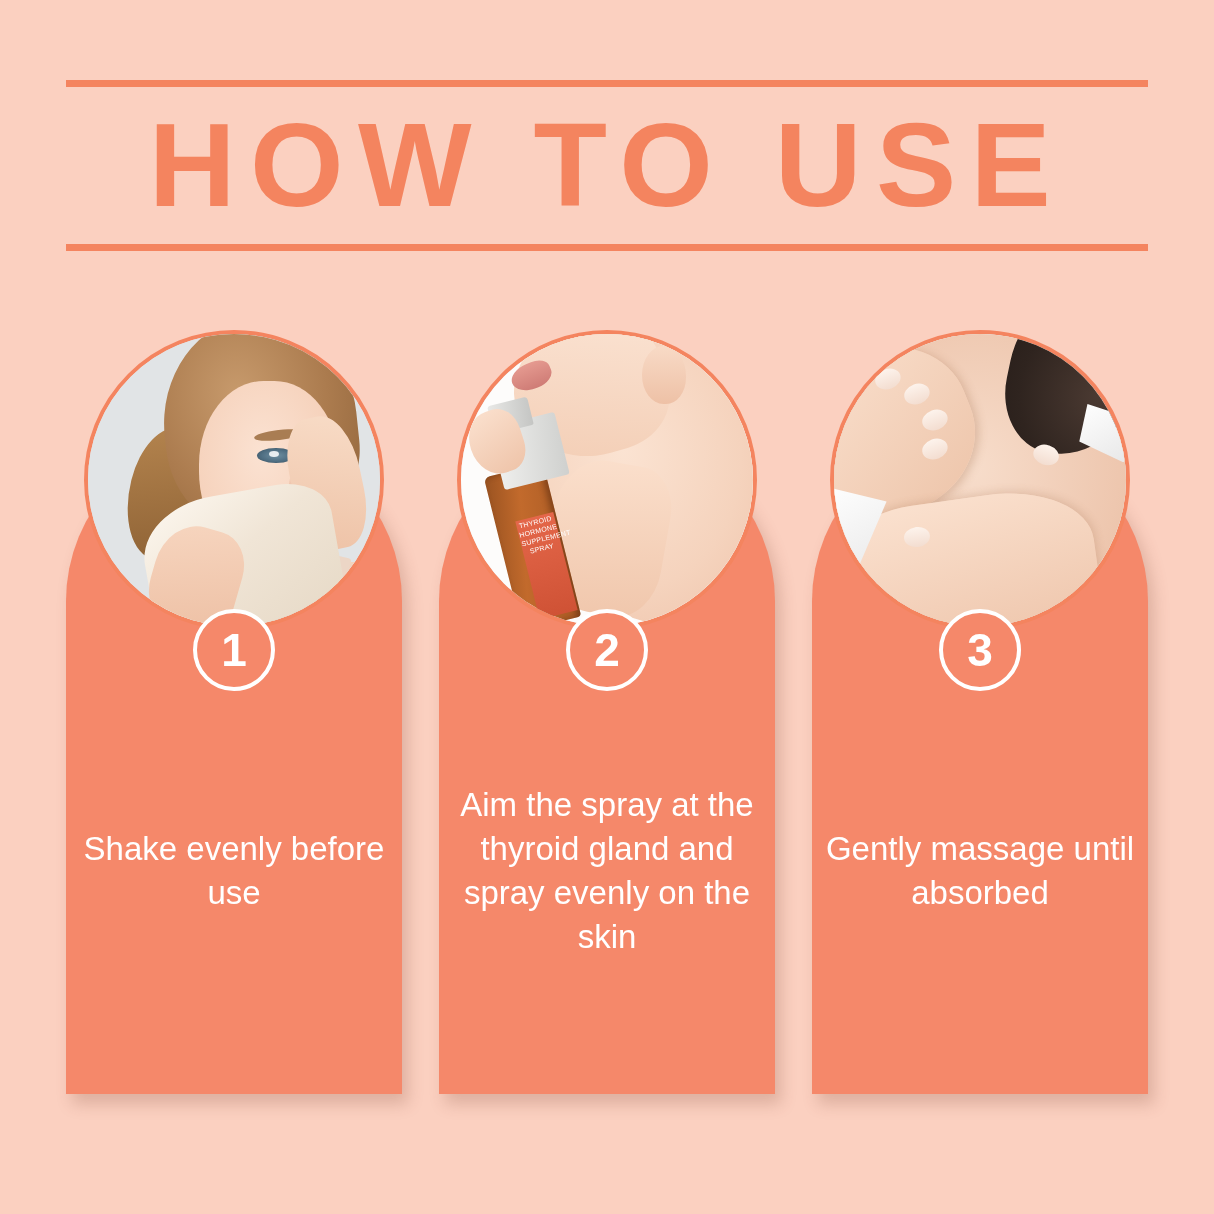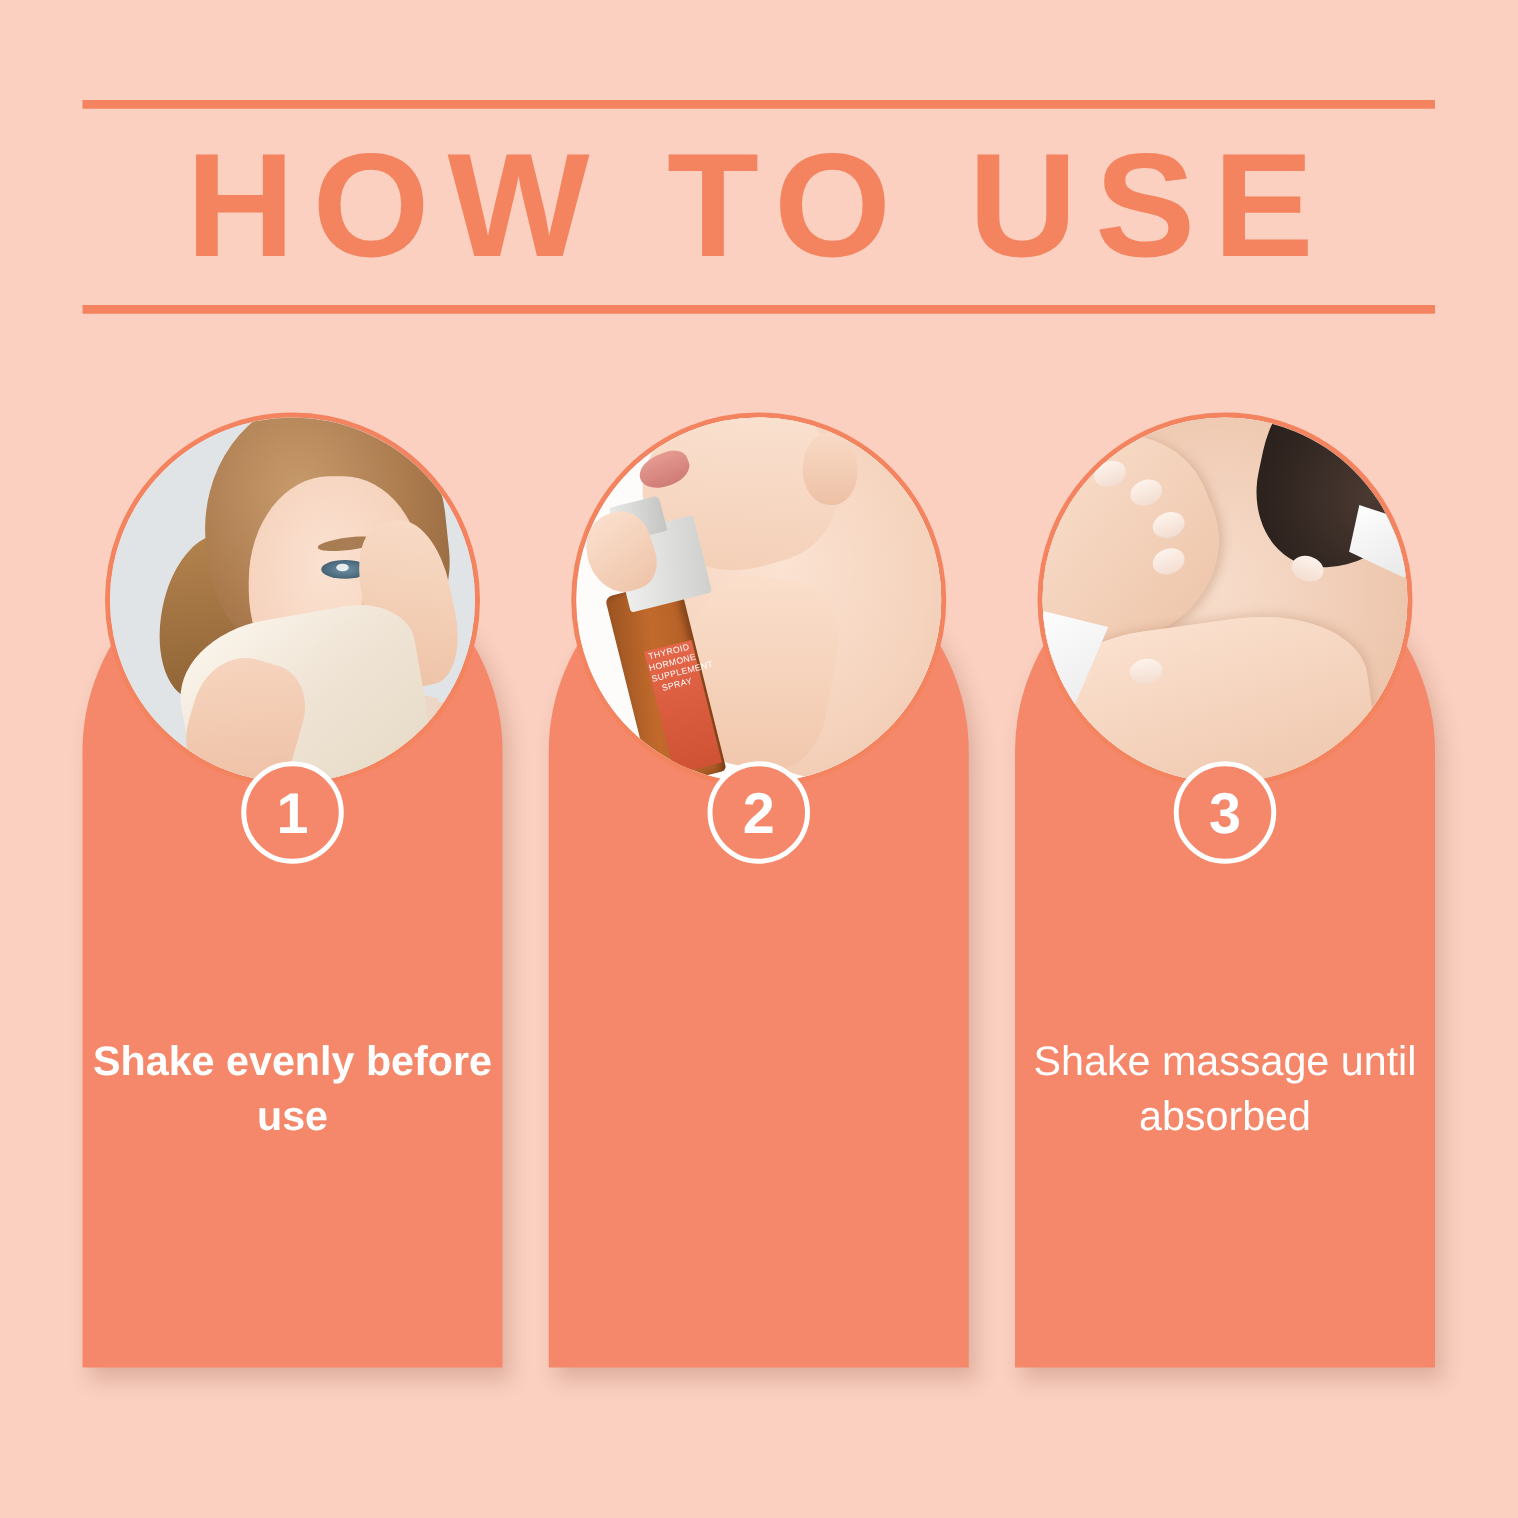--- a/index.html
+++ b/index.html
@@ -292,21 +292,21 @@
   .caption {
     position: absolute;
     left: 8px;
     width: 320px;
     color: #ffffff;
     font-size: 33px;
     line-height: 44px;
     text-align: center;
     font-weight: 300;
   }
-  .c1 .caption { top: 497px; font-weight: bold; }
+  .c1 .caption { top: 497px; }
   .c2 .caption { top: 453px; }
   .c3 .caption { top: 497px; }
 </style>
 </head>
 <body>
 
 <div class="header">
   <div class="rule top"></div>
   <div class="title">HOW TO USE</div>
   <div class="rule bottom"></div>
@@ -356,20 +356,21 @@
 SUPPLEMENT
 SPRAY</div>
         </div>
         <div class="cap"></div>
         <div class="nozzle"></div>
         <div class="thumb"></div>
       </div>
     </div>
 
     <div class="badge">2</div>
+    <div class="caption">Aim the spray at the thyroid gland and spray evenly on the skin</div>
   </div>
 
   <div class="card-wrap c3">
     <div class="card-body"></div>
 
     <div class="photo p3">
       <div class="scene">
         <div class="bg"></div>
         <div class="skin"></div>
         <div class="hairdark"></div>
@@ -380,16 +381,16 @@
         <div class="nail n1"></div>
         <div class="nail n2"></div>
         <div class="nail n3"></div>
         <div class="nail n4"></div>
         <div class="nail n5"></div>
         <div class="nail n6"></div>
       </div>
     </div>
 
     <div class="badge">3</div>
-    <div class="caption">Shake massage until absorbed</div>
+    <div class="caption">Gently massage until absorbed</div>
   </div>
 
 </div>
 
 </body></html>

